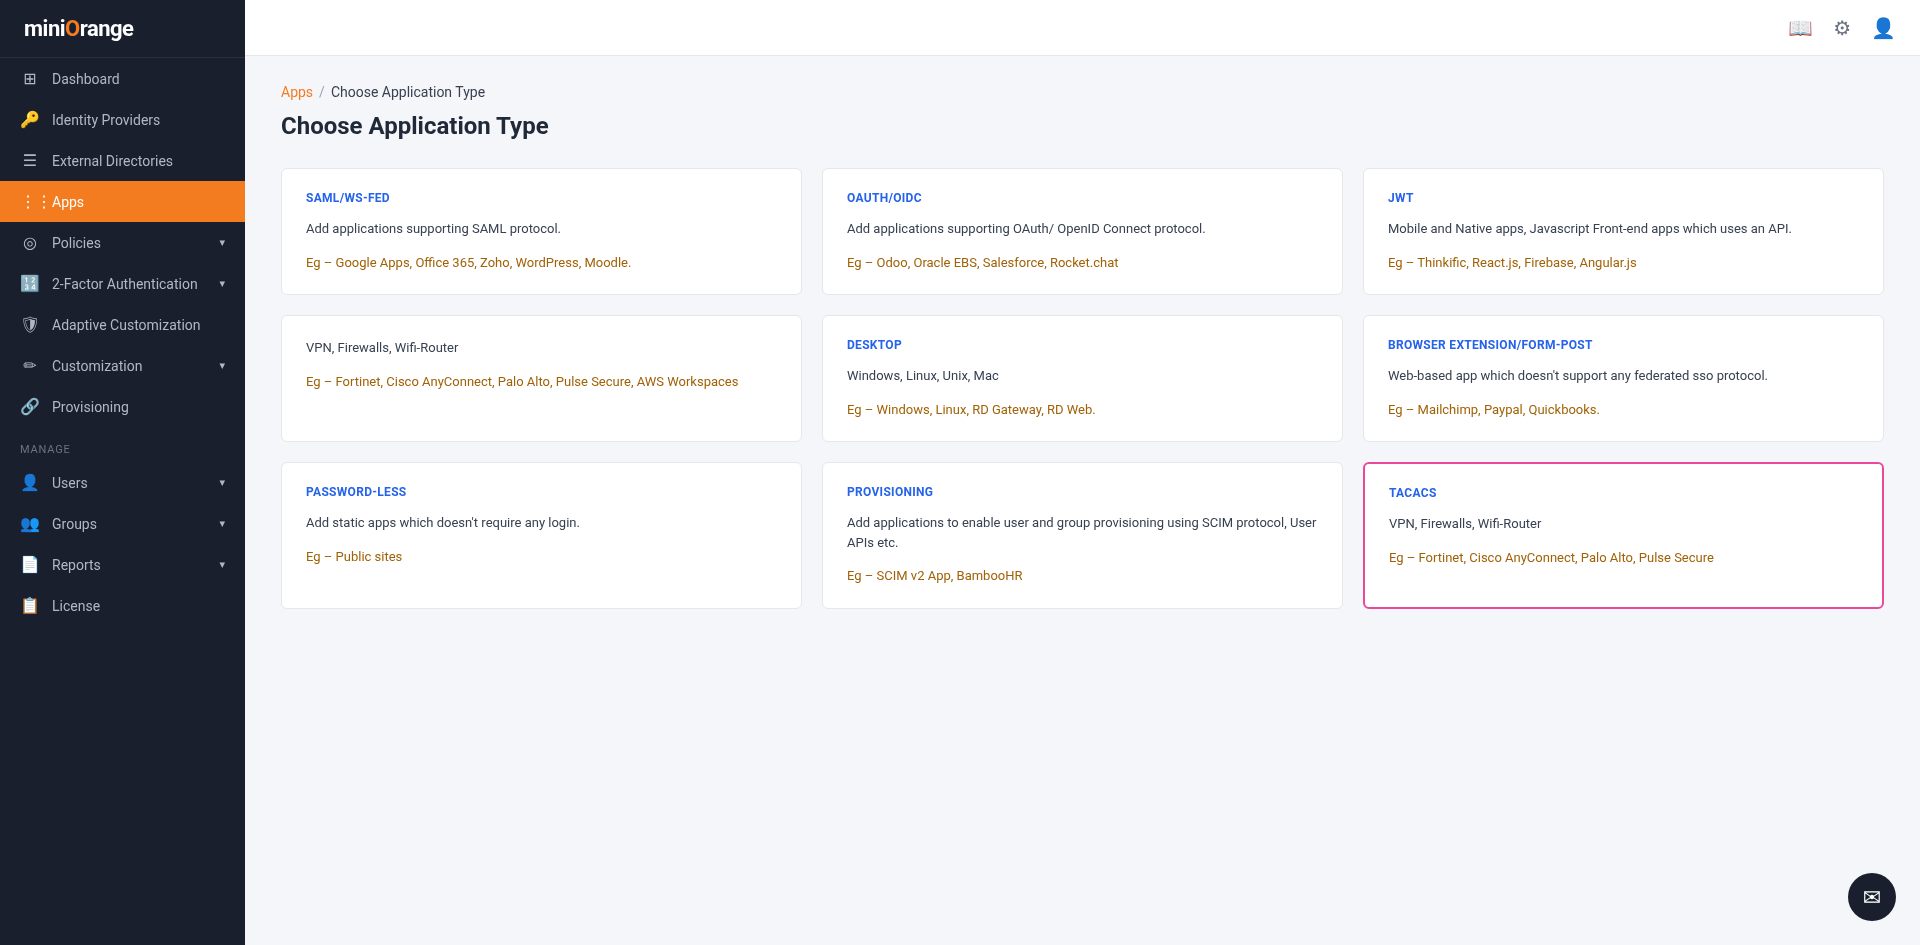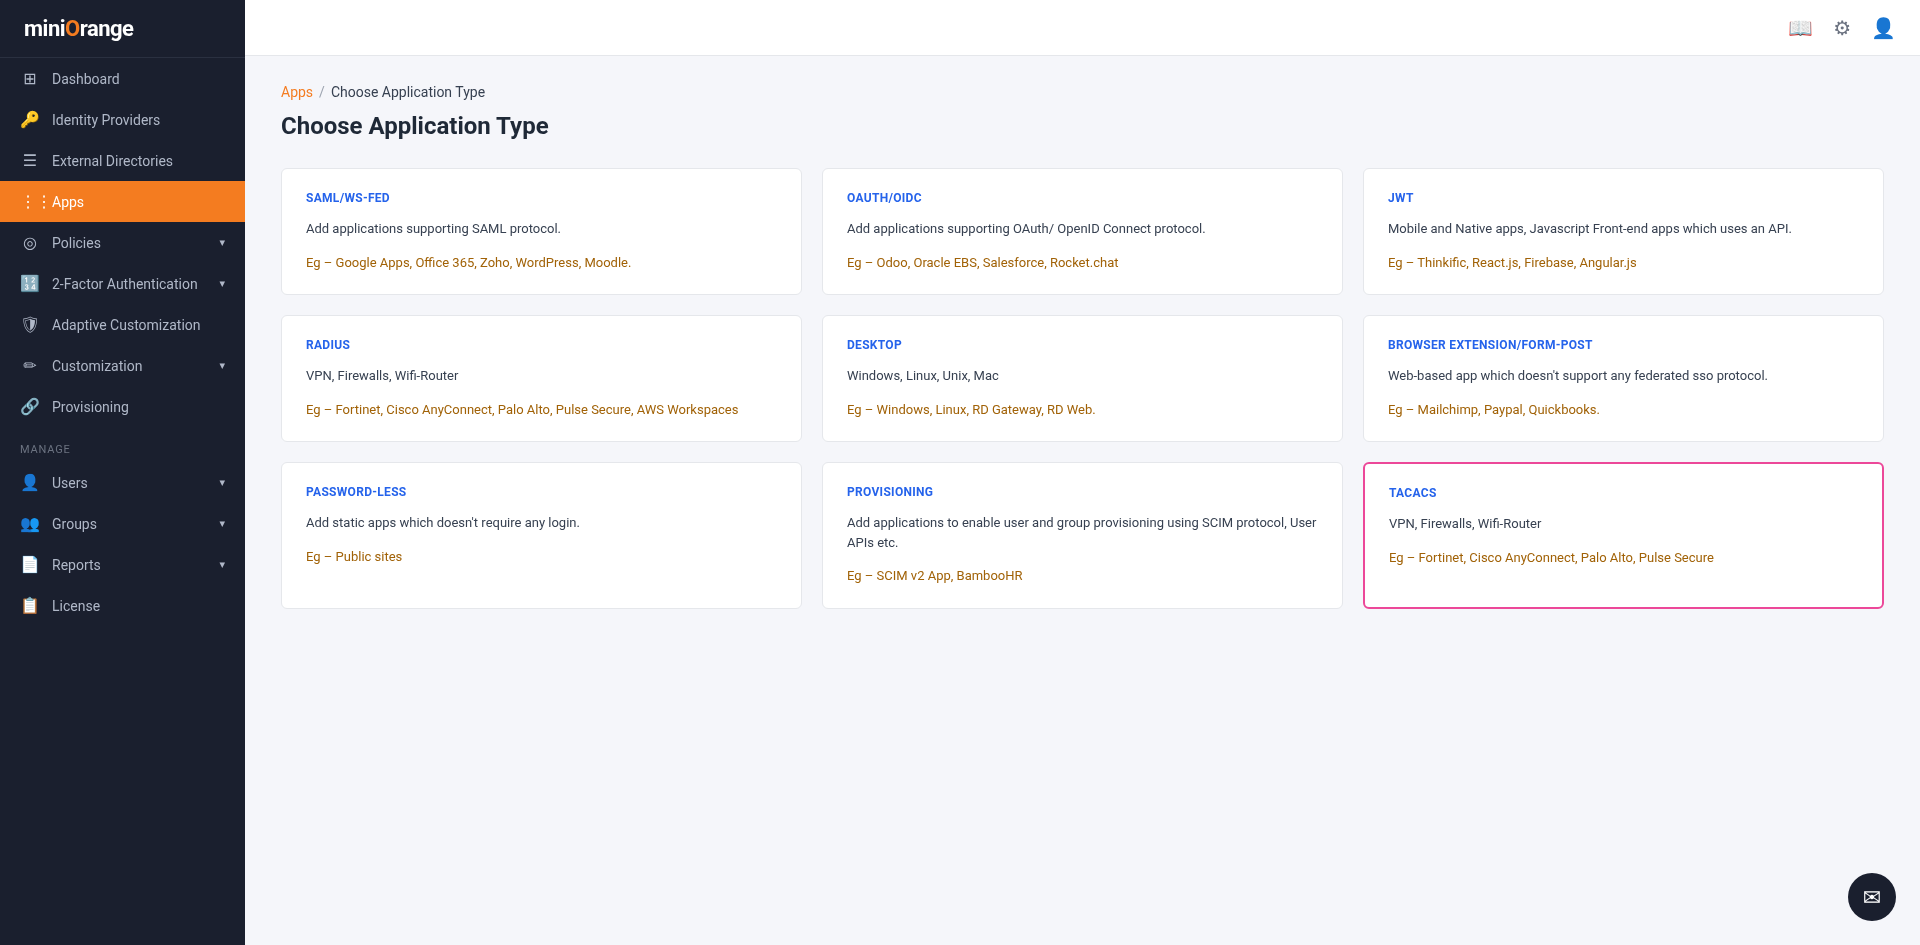--- a/index.html
+++ b/index.html
@@ -293,21 +293,20 @@
           <div class="app-card-title">OAUTH/OIDC</div>
           <div class="app-card-desc">Add applications supporting OAuth/ OpenID Connect protocol.</div>
           <div class="app-card-eg">Eg – Odoo, Oracle EBS, Salesforce, Rocket.chat</div>
         </div>
         <div class="app-card">
           <div class="app-card-title">JWT</div>
           <div class="app-card-desc">Mobile and Native apps, Javascript Front-end apps which uses an API.</div>
           <div class="app-card-eg">Eg – Thinkific, React.js, Firebase, Angular.js</div>
         </div>
         <div class="app-card">
-          <div class="app-card-title">RADIUS</div>
           <div class="app-card-desc">VPN, Firewalls, Wifi-Router</div>
           <div class="app-card-eg">Eg – Fortinet, Cisco AnyConnect, Palo Alto, Pulse Secure, AWS Workspaces</div>
         </div>
         <div class="app-card">
           <div class="app-card-title">DESKTOP</div>
           <div class="app-card-desc">Windows, Linux, Unix, Mac</div>
           <div class="app-card-eg">Eg – Windows, Linux, RD Gateway, RD Web.</div>
         </div>
         <div class="app-card">
           <div class="app-card-title">BROWSER EXTENSION/FORM-POST</div>

